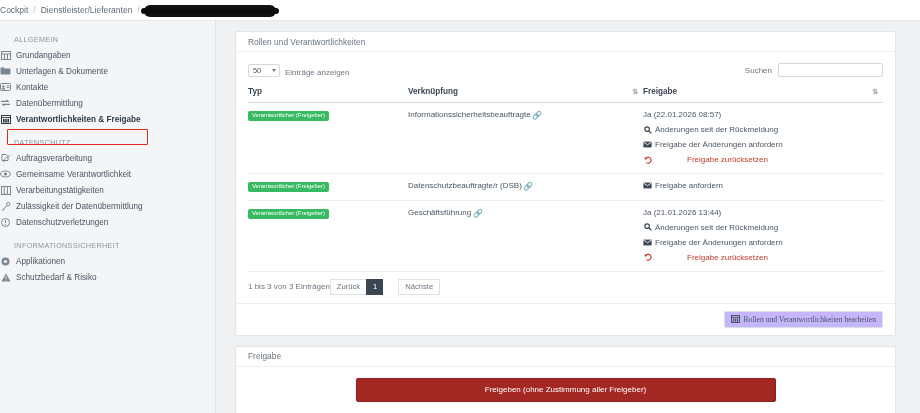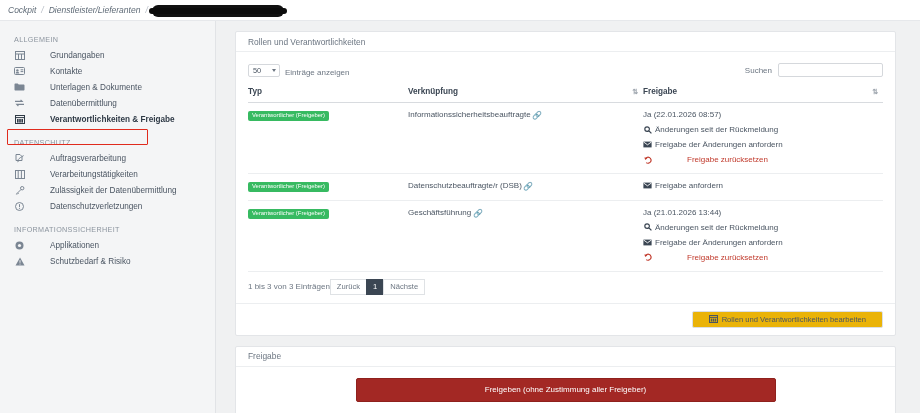--- a/index.html
+++ b/index.html
@@ -20,24 +20,23 @@
     width: 56px; height: 14px;
     background: #bb2419;
     border: 1px solid #a81f15;
     border-radius: 2px;
   }
 
   
   .breadcrumb {
     position: absolute; top: 0; left: 0; right: 0; height: 20px;
     display: flex; align-items: center;
-    padding-left: 8px;
+    padding-left: 0;
     font-size: 8.5px; color: #5f6b77;
     background: #fff;
-    font-style: italic;
   }
   .bc-item { color: #5f6b77; }
   .bc-sep { margin: 0 5px; color: #b6bcc4; }
   .bc-redacted {
     display: inline-block;
     width: 130px; height: 10px;
     background: #111;
     border-radius: 6px;
     position: relative;
     top: 1px;
@@ -66,25 +65,23 @@
   }
   .side-group {
     font-size: 7.2px; letter-spacing: .35px;
     color: #8b949e; text-transform: uppercase;
     padding: 0 0 3px 14px;
   }
   .side-group.spaced { padding-top: 11px; }
   .side-item {
     display: flex; align-items: center;
     height: 16px;
-    padding-left: 14px;
     font-size: 8.2px; color: #4a5562;
     cursor: pointer;
     position: relative;
-    gap: 20px;
   }
   .side-item .ic {
     width: 11px; height: 10px;
     margin-right: 5px;
     display: inline-flex; align-items: center; justify-content: center;
     color: #7b8693;
     flex: 0 0 11px;
   }
   .side-item .ic svg { display:block; }
   .side-item.active { font-weight: bold; color: #2f3a46; }
@@ -216,36 +213,37 @@
   }
   .pager { display: flex; align-items: center; }
   .pg {
     border: 1px solid #dfe2e5;
     border-right: none;
     background: #fff;
     font-size: 7.6px; color: #6c7682;
     padding: 2px 6px 3px 6px;
     cursor: pointer;
   }
-  .pg:last-child { border-right: 1px solid #dfe2e5; }
+  .pg:last-child { border-right: 1px solid #dfe2e5; margin-left: 15px; }
   .pg.active { background: #3b4653; color: #fff; border-color: #3b4653; }
 
   .card-actions {
     border-top: 1px solid #eceef0;
     padding: 7px 12px;
     display: flex; justify-content: flex-end;
   }
   .btn-outline {
     display: inline-flex; align-items: center;
     border: 1px solid #dcdfe3;
     border-radius: 2px;
-    background: #eab308;
+    background: #c4b5fd;
     font-size: 7.6px; color: #4a5562;
-    padding: 3px 16px;
+    padding: 3px 6px;
     cursor: pointer;
+    font-family: Liberation Serif, serif;
   }
   .btn-outline .ai {
     width: 9px; margin-right: 4px;
     display: inline-flex; align-items: center; justify-content: center;
     color: #4a5562;
   }
 
   .btn-danger {
     display: block;
     width: 420px;
@@ -290,37 +288,37 @@
             <line x1="3.5" y1="3" x2="3.5" y2="8.5" stroke="currentColor"></line>
             <line x1="6.5" y1="3" x2="6.5" y2="8.5" stroke="currentColor"></line>
           </svg>
       </span>
       <span>Grundangaben</span>
     </div>
 
     <div class="side-item">
       <span class="ic">
         <svg width="11" height="8" viewBox="0 0 11 8">
+            <path d="M0.5 1.6c0-.6.4-1 1-1h2.2l1 1h4.8c.6 0 1 .4 1 1v3.8c0 .6-.4 1-1 1H1.5c-.6 0-1-.4-1-1z" fill="currentColor"></path>
+          </svg>
+      </span>
+      <span>Unterlagen &amp; Dokumente</span>
+    </div>
+
+    <div class="side-item">
+      <span class="ic">
+        <svg width="11" height="8" viewBox="0 0 11 8">
             <rect x="0.5" y="0.5" width="10" height="7" rx="1" fill="none" stroke="currentColor"></rect>
             <circle cx="3.4" cy="3.4" r="1.2" fill="currentColor"></circle>
             <path d="M1.6 6.4c0-1 0.8-1.6 1.8-1.6s1.8 0.6 1.8 1.6z" fill="currentColor"></path>
             <line x1="6.6" y1="2.8" x2="9.3" y2="2.8" stroke="currentColor"></line>
             <line x1="6.6" y1="4.6" x2="9.3" y2="4.6" stroke="currentColor"></line>
           </svg>
       </span>
       <span>Kontakte</span>
-    </div>
-
-    <div class="side-item">
-      <span class="ic">
-        <svg width="11" height="8" viewBox="0 0 11 8">
-            <path d="M0.5 1.6c0-.6.4-1 1-1h2.2l1 1h4.8c.6 0 1 .4 1 1v3.8c0 .6-.4 1-1 1H1.5c-.6 0-1-.4-1-1z" fill="currentColor"></path>
-          </svg>
-      </span>
-      <span>Unterlagen &amp; Dokumente</span>
     </div>
 
     <div class="side-item">
       <span class="ic">
         <svg width="11" height="8" viewBox="0 0 11 8">
             <path d="M1 2.4h7.2l-1.6-1.6M10 5.4H2.8l1.6 1.6" fill="none" stroke="currentColor" stroke-width="1.1"></path>
           </svg>
       </span>
       <span>Datenübermittlung</span>
     </div>
@@ -344,20 +342,29 @@
       <span class="ic">
         <svg width="10" height="9" viewBox="0 0 10 9">
             <path d="M1 0.5h4l2 2v4h-6z" fill="none" stroke="currentColor"></path>
             <path d="M3 5.8c1.4-1.8 3-2.6 5.6-4.2" fill="none" stroke="currentColor" stroke-width="1"></path>
             <path d="M2.4 7.8c1-.2 1.4-.8 2-1.4" fill="none" stroke="currentColor"></path>
           </svg>
       </span>
       <span>Auftragsverarbeitung</span>
     </div>
 
+    <div class="side-item">
+      <span class="ic">
+        <svg width="11" height="8" viewBox="0 0 11 8">
+            <ellipse cx="5.5" cy="4" rx="5" ry="3" fill="none" stroke="currentColor"></ellipse>
+            <circle cx="5.5" cy="4" r="1.6" fill="currentColor"></circle>
+          </svg>
+      </span>
+      <span>Gemeinsame Verantwortlichkeit</span>
+    </div>
 
     <div class="side-item">
       <span class="ic">
         <svg width="10" height="9" viewBox="0 0 10 9">
             <rect x="0.5" y="0.5" width="9" height="8" fill="none" stroke="currentColor"></rect>
             <line x1="3.2" y1="0.5" x2="3.2" y2="8.5" stroke="currentColor"></line>
             <line x1="6.4" y1="0.5" x2="6.4" y2="8.5" stroke="currentColor"></line>
           </svg>
       </span>
       <span>Verarbeitungstätigkeiten</span>

